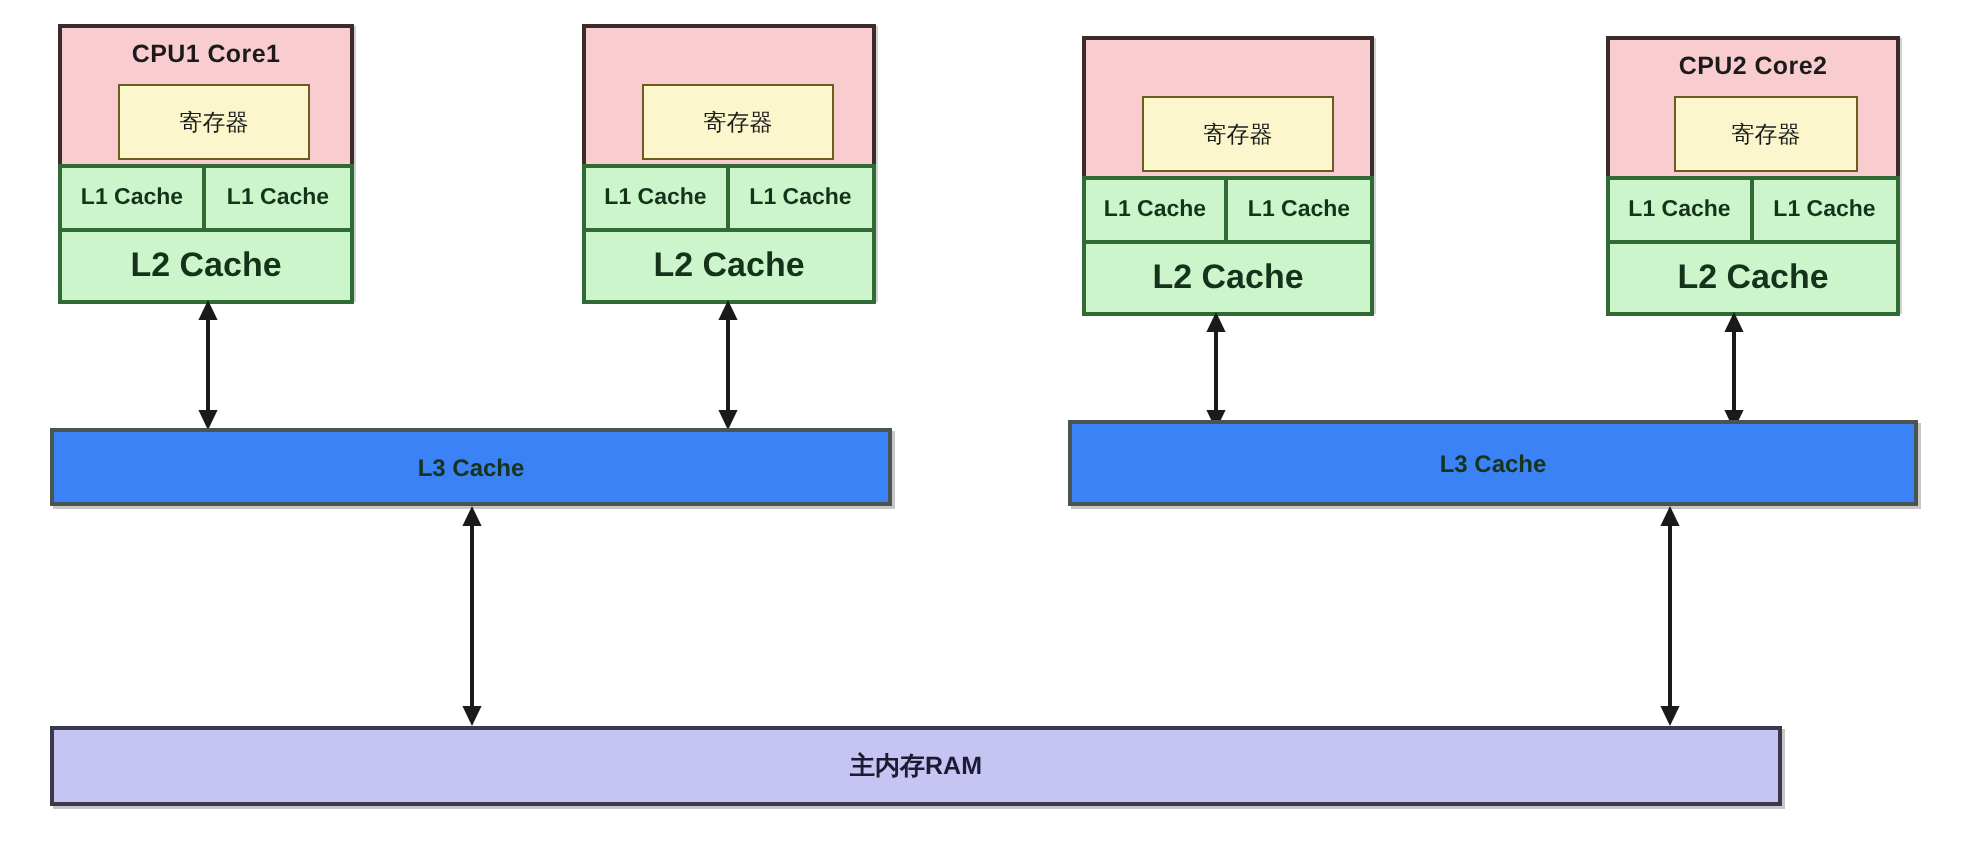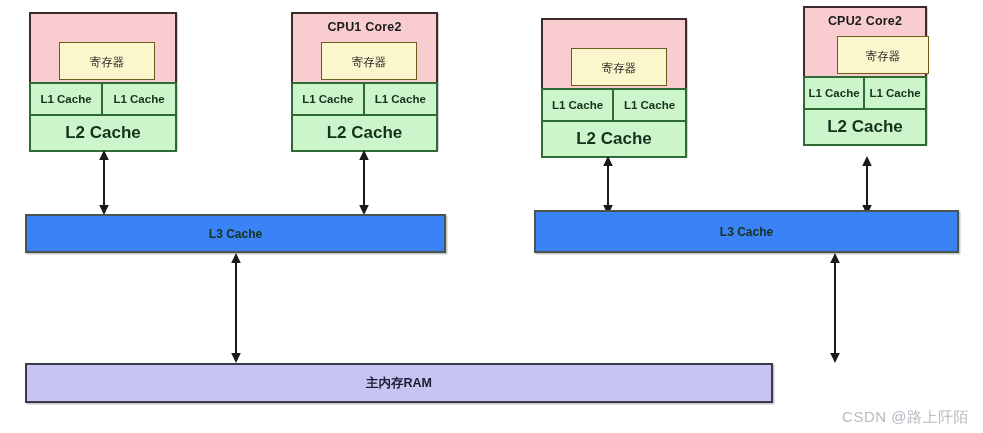--- a/index.html
+++ b/index.html
@@ -141,32 +141,32 @@
     letter-spacing: 0.5px;
     white-space: nowrap;
   }
 </style>
 </head>
 <body>
 
 <div id="canvas">
 
   <div class="core-block" style="left:29px; top:12px; width:148px; height:138px;">
+    <div class="core-title">CPU1 Core1</div>
     <div class="register-box" style="left:28px; top:28px; width:96px; height:38px; line-height:38px;">
       <span class="register-label">寄存器</span>
     </div>
     <div class="l1-row" style="top:68px; height:34px;">
       <div class="l1-cell first">L1  Cache</div>
       <div class="l1-cell">L1 Cache</div>
     </div>
     <div class="l2-row" style="top:102px; height:36px;">L2  Cache</div>
   </div>
 
   <div class="core-block" style="left:291px; top:12px; width:147px; height:138px;">
-    <div class="core-title">CPU1 Core2</div>
     <div class="register-box" style="left:28px; top:28px; width:96px; height:38px; line-height:38px;">
       <span class="register-label">寄存器</span>
     </div>
     <div class="l1-row" style="top:68px; height:34px;">
       <div class="l1-cell first">L1 Cache</div>
       <div class="l1-cell">L1 Cache</div>
     </div>
     <div class="l2-row" style="top:102px; height:36px;">L2 Cache</div>
   </div>
 
@@ -174,21 +174,21 @@
     <div class="register-box" style="left:28px; top:28px; width:96px; height:38px; line-height:38px;">
       <span class="register-label">寄存器</span>
     </div>
     <div class="l1-row" style="top:68px; height:34px;">
       <div class="l1-cell first">L1  Cache</div>
       <div class="l1-cell">L1 Cache</div>
     </div>
     <div class="l2-row" style="top:102px; height:36px;">L2  Cache</div>
   </div>
 
-  <div class="core-block" style="left:803px; top:6px; width:124px; height:138px;">
+  <div class="core-block" style="left:803px; top:18px; width:147px; height:138px;">
     <div class="core-title">CPU2 Core2</div>
     <div class="register-box" style="left:32px; top:28px; width:92px; height:38px; line-height:38px;">
       <span class="register-label">寄存器</span>
     </div>
     <div class="l1-row" style="top:68px; height:34px;">
       <div class="l1-cell first">L1 Cache</div>
       <div class="l1-cell">L1 Cache</div>
     </div>
     <div class="l2-row" style="top:102px; height:36px;">L2 Cache</div>
   </div>
@@ -238,17 +238,16 @@
   </div>
 
   <div class="arrow" style="left:827px; top:253px; width:16px; height:110px;">
     <svg width="16" height="110" viewBox="0 0 16 110">
       <line x1="8" y1="8" x2="8" y2="102" stroke="#1a1a1a" stroke-width="2"></line>
       <polygon points="8,0 3.2,10 12.8,10" fill="#1a1a1a"></polygon>
       <polygon points="8,110 3.2,100 12.8,100" fill="#1a1a1a"></polygon>
     </svg>
   </div>
 
-  <div class="ram-bar" style="left:25px; top:363px; width:748px; height:40px;">主内存RAM</div>
-
-  <div class="watermark">CSDN @路上阡陌</div>
+  <div class="ram-bar" style="left:25px; top:363px; width:866px; height:40px;">主内存RAM</div>
+
 
 </div>
 
 </body></html>

